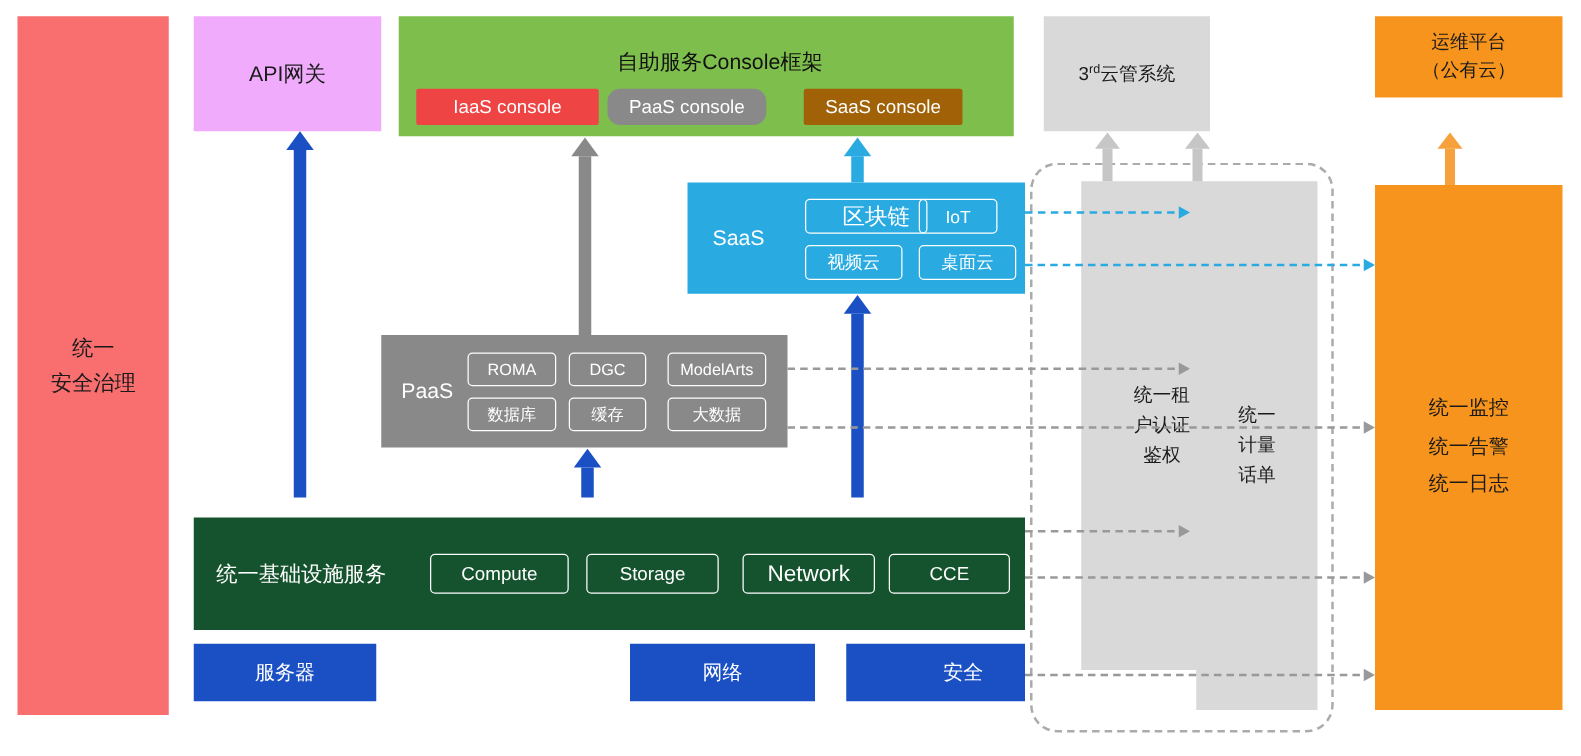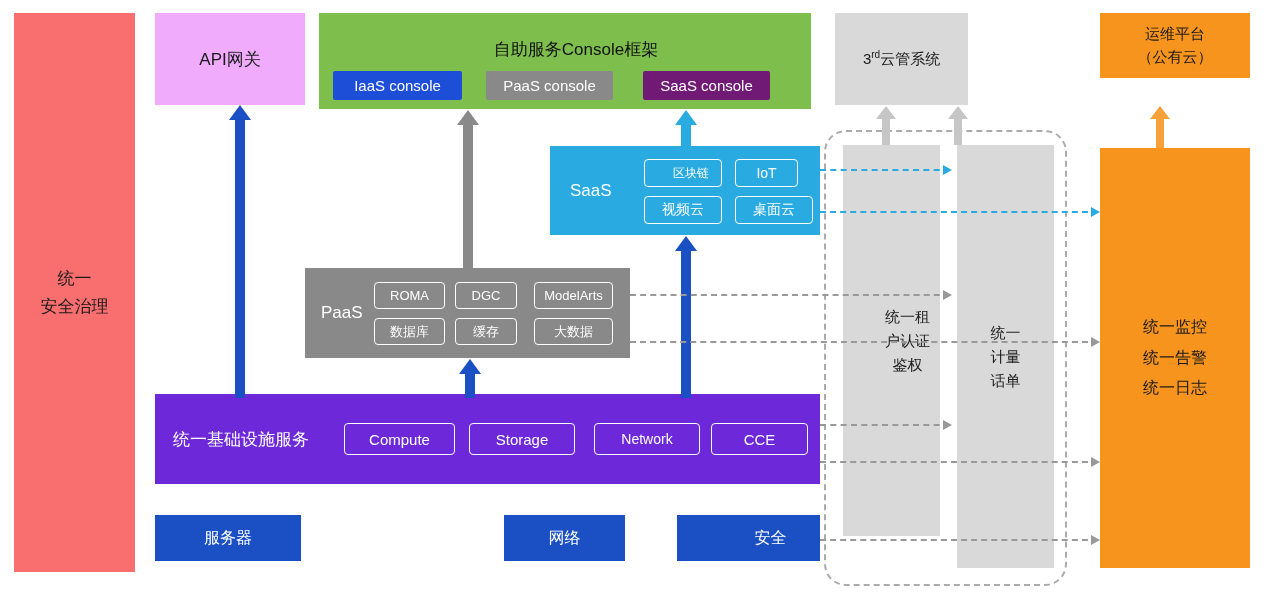--- a/index.html
+++ b/index.html
@@ -10,44 +10,44 @@
          text-align:center; color:#1a1a1a; }
   .pre { white-space:pre-line; }
 
   
   .sec    { left:14px;  top:13px; width:121px; height:559px; background:#F96F6F; font-size:17px; line-height:1.6; }
   .api    { left:155px; top:13px; width:150px; height:92px;  background:#f0abfc; font-size:17px; }
   .frame  { left:319px; top:13px; width:492px; height:96px;  background:#7EBE4C; }
   .frame-title { position:absolute; top:25px; left:0; width:100%; text-align:center; font-size:17px; color:#111;margin-left:11px; }
   .chip   { position:absolute; top:58px; height:29px; display:flex; align-items:center; justify-content:center;
             color:#fff; font-size:15px; border-radius:2px; }
-  .iaas-chip { left:14px;  width:129px; background:#1d4ed8; }
-  .paas-chip { left:167px; width:127px; background:#898989; }
-  .saas-chip { left:324px; width:127px; background:#701a75; }
+  .iaas-chip { left:14px;  width:146px; background:#ef4444; }
+  .paas-chip { left:167px; width:127px; background:#898989;border-radius:10px; }
+  .saas-chip { left:324px; width:127px; background:#a16207; }
 
   .third  { left:835px;  top:13px; width:133px; height:92px; background:#D9D9D9; font-size:15px; }
   .third sup { font-size:10px; }
   .market { left:985px;  top:13px; width:81px;  height:92px; background:#D9D9D9; font-size:15px; line-height:1.5; }
   .om     { left:1100px; top:13px; width:150px; height:65px; background:#F7941D; font-size:15px; line-height:1.5; }
 
   .saasbox { left:550px; top:146px; width:270px; height:89px; background:#29ABE2; }
   .paasbox { left:305px; top:268px; width:325px; height:90px; background:#898989; }
-  .infrabox{ left:155px; top:394px; width:665px; height:90px; background:#6d28d9; }
+  .infrabox{ left:155px; top:414px; width:665px; height:90px; background:#14532d; }
   .grouplabel { position:absolute; top:0; height:100%; display:flex; align-items:center;
                 color:#fff; font-size:17px; }
 
   .wchip { position:absolute; display:flex; align-items:center; justify-content:center;
            border:1.5px solid #fff; border-radius:4px; color:#fff; }
 
   .hw { top:515px; height:46px; background:#1A50C4; color:#fff; font-size:16px; }
 
   .dashedgrp { position:absolute; left:824px; top:130px; width:243px; height:456px;
                border:2px dashed #ABABAB; border-radius:22px; }
   .bar { background:#D9D9D9; font-size:15px; line-height:1.6; }
-  .authbar { left:843px; top:145px; width:97px; height:391px;padding-left:32px; }
+  .authbar { left:865px; top:145px; width:97px; height:391px;padding-left:32px; }
   .billbar { left:957px; top:145px; width:97px; height:423px; }
   .monbar  { left:1100px; top:148px; width:150px; height:420px; background:#F7941D; font-size:16px; line-height:1.9; }
 
   
   .varrow { position:absolute; width:22px; --c:#1A50C4; }
   .varrow .head { width:0; height:0; margin:0 auto;
                   border-left:11px solid transparent; border-right:11px solid transparent;
                   border-bottom:15px solid var(--c); }
   .varrow .shaft { width:10px; margin:0 auto; background:var(--c); height:calc(100% - 15px); }
   .varrow.sm { width:20px; }
@@ -83,46 +83,46 @@
   <div class="box third">
     <span><span>3</span><sup>rd</sup><span>云管系统</span></span>
   </div>
 
 
   <div class="box pre om">运维平台
 （公有云）</div>
 
   <div class="box saasbox">
     <div class="grouplabel" style="left:20px;">SaaS</div>
-    <div class="wchip" style="left:94px;top:13px;width:78px;height:28px;font-size:12px;padding-left:16px;">区块链</div>
+    <div class="wchip" style="left:94px;top:13px;width:98px;height:28px;font-size:18px;padding-left:16px;">区块链</div>
     <div class="wchip" style="left:185px;top:13px;width:63px;height:28px;font-size:14px;">IoT</div>
     <div class="wchip" style="left:94px;top:50px;width:78px;height:28px;font-size:14px;">视频云</div>
     <div class="wchip" style="left:185px;top:50px;width:78px;height:28px;font-size:14px;">桌面云</div>
   </div>
 
   <div class="box paasbox">
     <div class="grouplabel" style="left:16px;">PaaS</div>
     <div class="wchip" style="left:69px;top:14px;width:71px;height:27px;font-size:13px;">ROMA</div>
     <div class="wchip" style="left:150px;top:14px;width:62px;height:27px;font-size:13px;">DGC</div>
     <div class="wchip" style="left:229px;top:14px;width:79px;height:27px;font-size:13px;">ModelArts</div>
     <div class="wchip" style="left:69px;top:50px;width:71px;height:27px;font-size:13px;">数据库</div>
     <div class="wchip" style="left:150px;top:50px;width:62px;height:27px;font-size:13px;">缓存</div>
     <div class="wchip" style="left:229px;top:50px;width:79px;height:27px;font-size:13px;">大数据</div>
   </div>
 
   <div class="box infrabox">
     <div class="grouplabel" style="left:18px;">统一基础设施服务</div>
     <div class="wchip" style="left:314px;top:29px;width:106px;height:32px;font-size:15px;">Storage</div>
     <div class="wchip" style="left:189px;top:29px;width:111px;height:32px;font-size:15px;">Compute</div>
-    <div class="wchip" style="left:439px;top:29px;width:106px;height:32px;font-size:14px;">Network</div>
+    <div class="wchip" style="left:439px;top:29px;width:106px;height:32px;font-size:18px;">Network</div>
     <div class="wchip" style="left:556px;top:29px;width:97px;height:32px;font-size:15px;">CCE</div>
   </div>
 
   <div class="box hw" style="left:155px;width:146px;">服务器</div>
-  <div class="box hw" style="left:504px;width:121px;font-family:Liberation Serif, serif;">网络</div>
+  <div class="box hw" style="left:504px;width:148px;font-family:Liberation Serif, serif;">网络</div>
   <div class="box hw" style="left:677px;width:143px;padding-left:44px;">安全</div>
 
   <div class="dashedgrp"></div>
   <div class="box pre bar authbar">统一租
 户认证
 鉴权</div>
   <div class="box pre bar billbar">统一
 计量
 话单</div>
 

